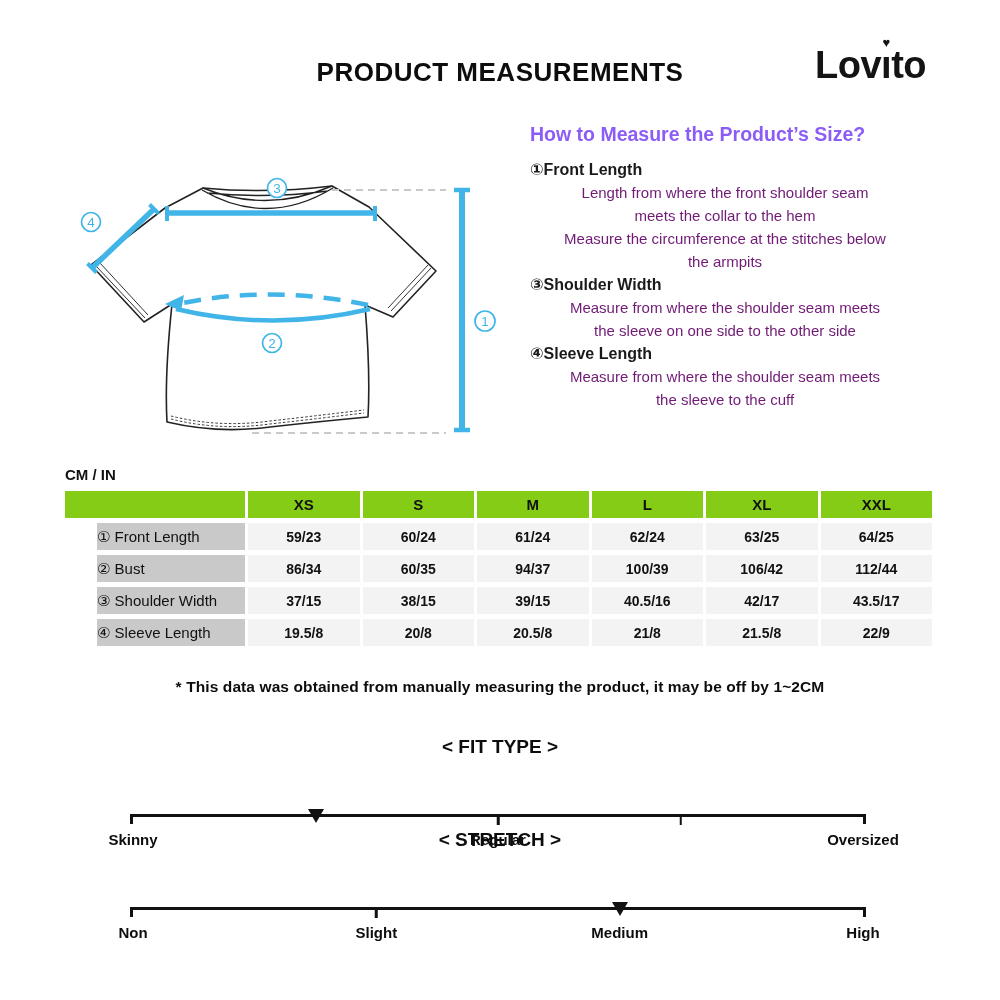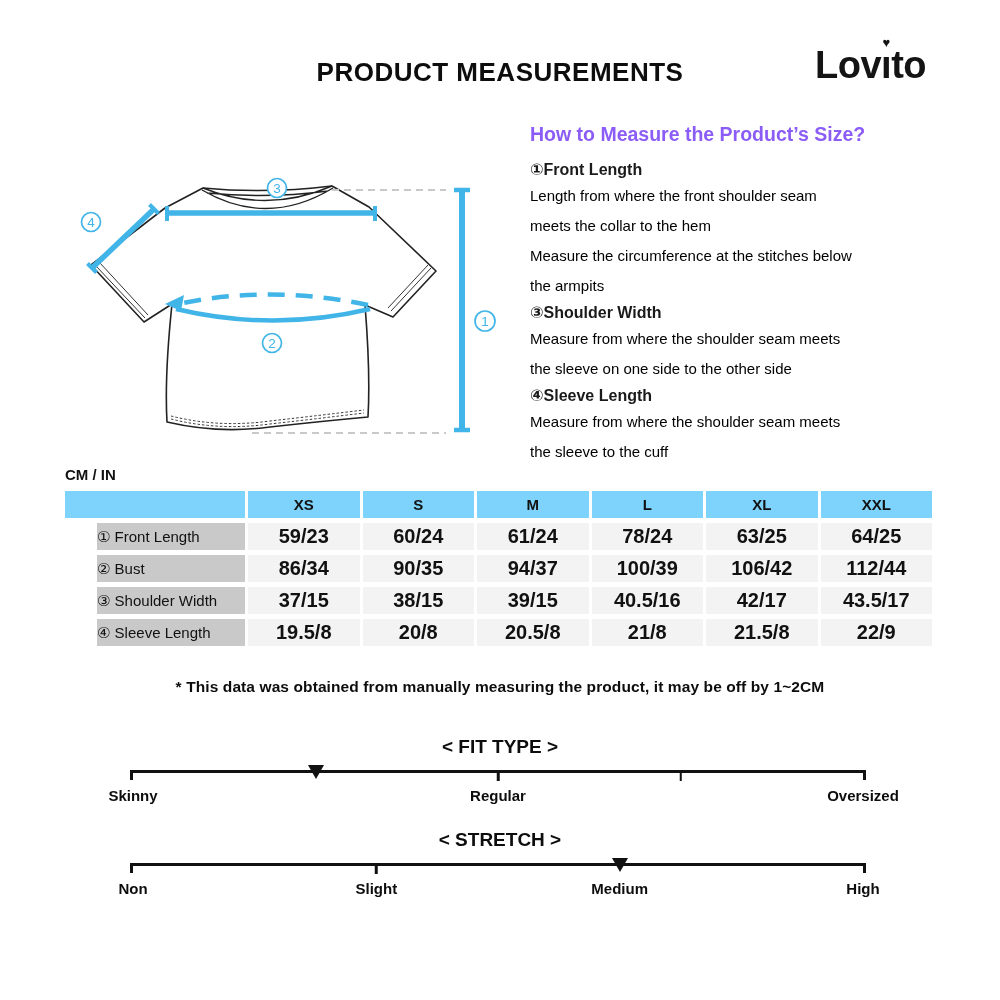--- a/index.html
+++ b/index.html
@@ -21,40 +21,40 @@
   .hemstitch{fill:none;stroke:#333;stroke-width:1;stroke-dasharray:2.5 2;}
   .gdash{fill:none;stroke:#c9c9c9;stroke-width:2;stroke-dasharray:7 5;}
   .cy{fill:none;stroke:#41b5e8;}
   .marker-circle{fill:#fff;stroke:#41b5e8;stroke-width:1.7;}
   .marker-num{fill:#41b5e8;font:500 13.5px "Liberation Sans","DejaVu Sans",sans-serif;
               text-anchor:middle;}
   
   .howto{position:absolute;left:530px;top:123px;width:390px;}
   .howto-title{font-size:19.5px;font-weight:700;margin-bottom:12px;color:#8b5cf6;}
   .howto-head{font-size:16px;font-weight:700;line-height:23px;color:#1a1a1a;}
-  .howto-desc{font-size:15px;line-height:30px;color:#000000;white-space:pre-line;}
+  .howto-desc{font-size:15px;line-height:23px;color:#701a75;white-space:pre-line;text-align:center;}
   
   .cmin{position:absolute;left:65px;width:867px;top:466px;text-align:left;
         font-size:15px;font-weight:700;}
   .table{position:absolute;left:65px;top:491px;width:867px;display:grid;
          grid-template-columns:180px repeat(6,1fr);grid-auto-rows:27px;gap:5px 3px;}
   .cell{display:flex;align-items:center;justify-content:center;font-size:15px;}
-  .cell.hd{background:#7dd3fc;font-weight:700;}
+  .cell.hd{background:#84cc16;font-weight:700;}
   .cell.lab{background:#c9c9c9;justify-content:flex-start;font-weight:400;margin-left:32px;}
-  .cell.val{background:#f3f3f3;font-weight:700;font-size:20px;}
+  .cell.val{background:#f3f3f3;font-weight:700;font-size:14px;}
   
   .note{position:absolute;left:0;right:0;top:678px;text-align:center;
         font-size:15.5px;font-weight:700;letter-spacing:.1px;color:#0d0d0d;}
   
   .scale-title{position:absolute;left:0;right:0;text-align:center;
                font-size:19px;font-weight:800;color:#0d0d0d;}
   .scale{position:absolute;left:130px;width:736px;height:40px;
          border-top:3px solid #111;border-left:3px solid #111;border-right:3px solid #111;
          box-sizing:border-box;}
-  .scale{height:10px;}
+  .scale{height:10px;margin-top:44px;}
   .tick{position:absolute;top:0;width:2.5px;height:8px;background:#111;
         transform:translateX(-50%);}
   .marker{position:absolute;top:-8px;width:0;height:0;transform:translateX(-50%);
           border-left:8px solid transparent;border-right:8px solid transparent;
           border-top:14px solid #111;}
   .scale-label{position:absolute;top:14px;transform:translateX(-50%);white-space:nowrap;
                font-size:15px;font-weight:700;color:#0d0d0d;}
 </style>
 </head>
 <body>
@@ -142,26 +142,26 @@
       <div class="cell hd">XS</div>
       <div class="cell hd">S</div>
       <div class="cell hd">M</div>
       <div class="cell hd">L</div>
       <div class="cell hd">XL</div>
       <div class="cell hd">XXL</div>
       <div class="cell lab">① Front Length</div>
       <div class="cell val">59/23</div>
       <div class="cell val">60/24</div>
       <div class="cell val">61/24</div>
-      <div class="cell val">78/24</div>
+      <div class="cell val">62/24</div>
       <div class="cell val">63/25</div>
       <div class="cell val">64/25</div>
       <div class="cell lab">② Bust</div>
       <div class="cell val">86/34</div>
-      <div class="cell val">90/35</div>
+      <div class="cell val">60/35</div>
       <div class="cell val">94/37</div>
       <div class="cell val">100/39</div>
       <div class="cell val">106/42</div>
       <div class="cell val">112/44</div>
       <div class="cell lab">③ Shoulder Width</div>
       <div class="cell val">37/15</div>
       <div class="cell val">38/15</div>
       <div class="cell val">39/15</div>
       <div class="cell val">40.5/16</div>
       <div class="cell val">42/17</div>

